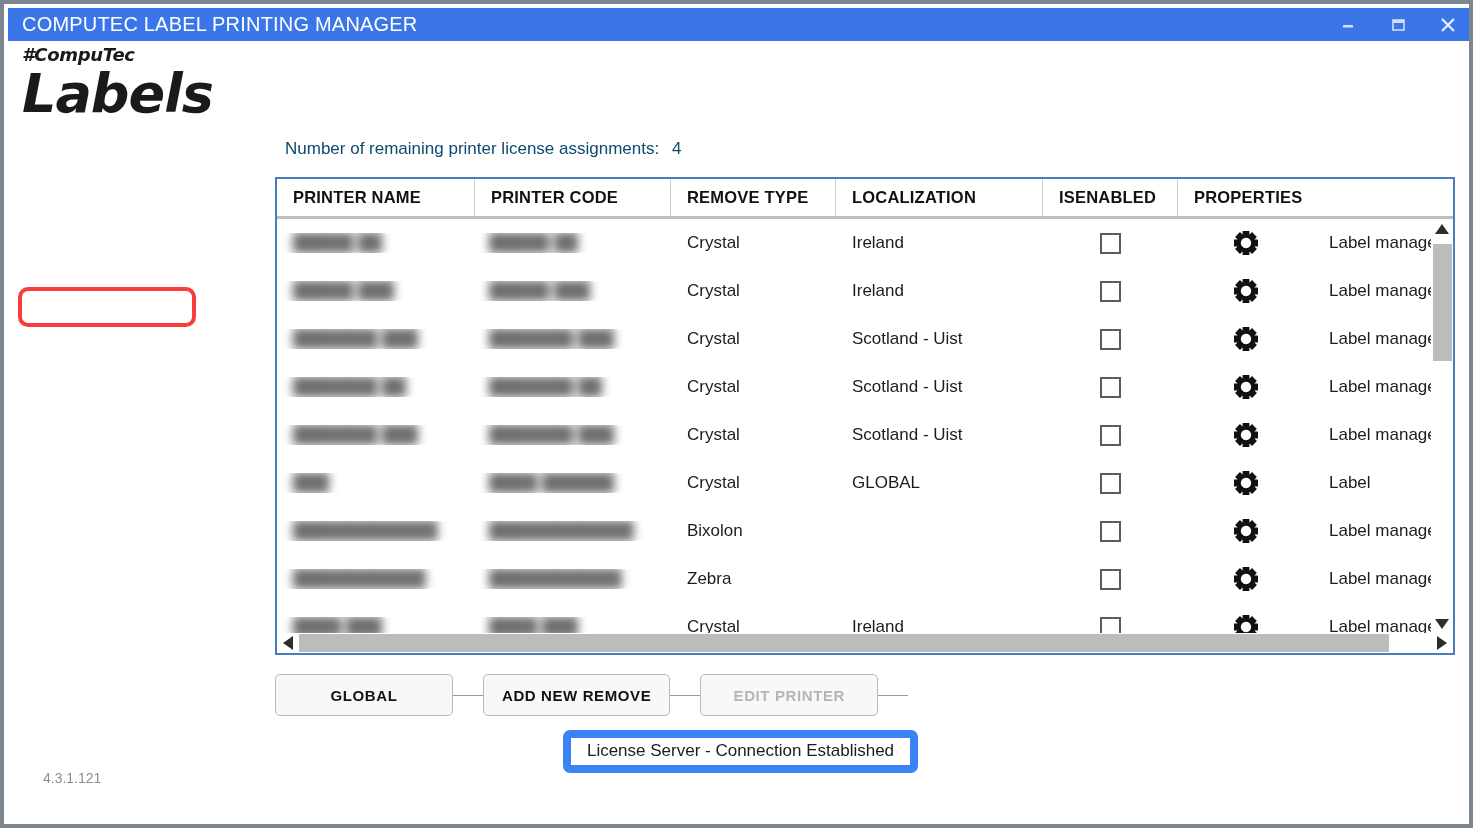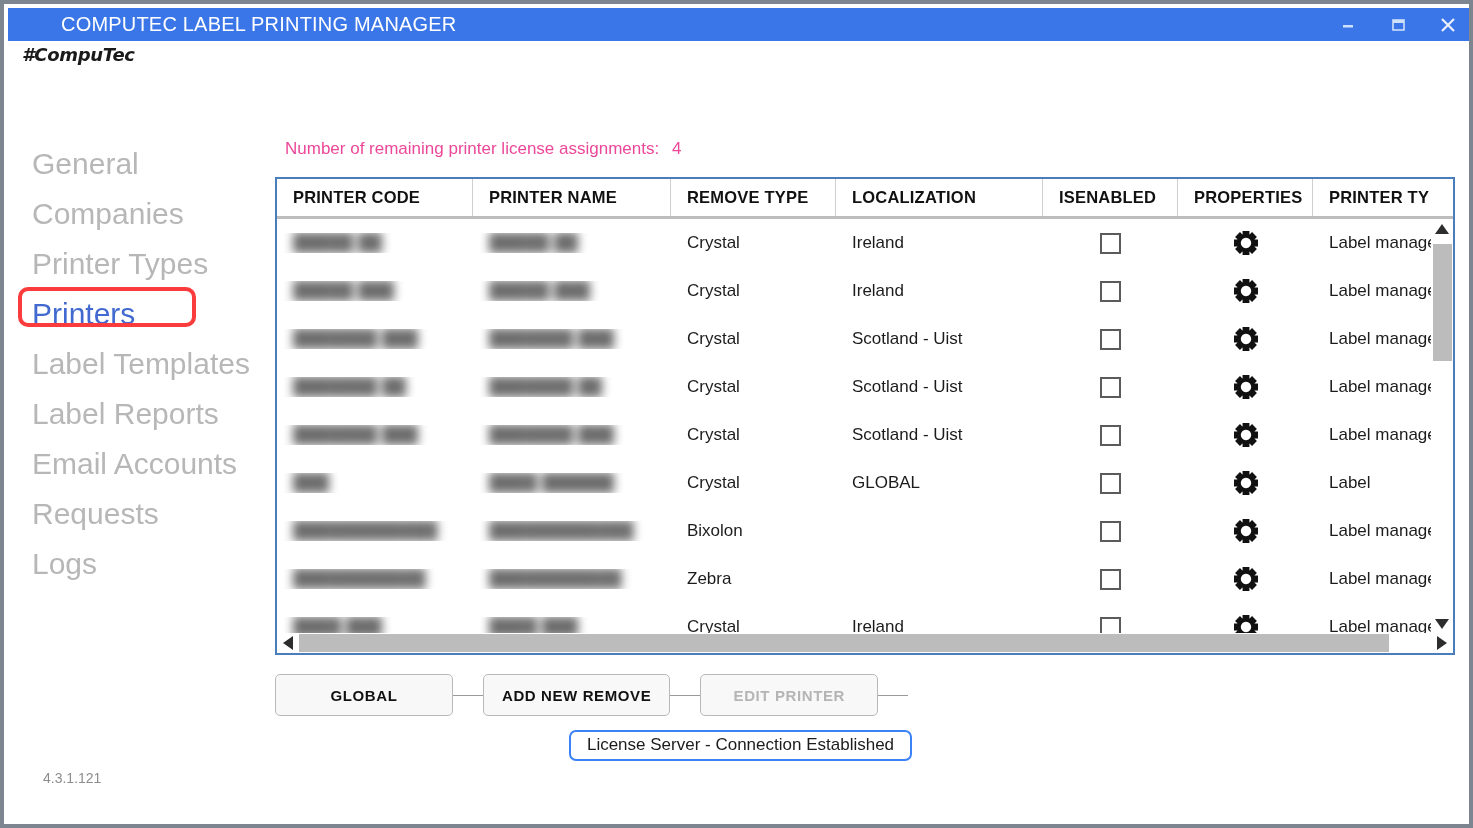--- a/index.html
+++ b/index.html
@@ -35,21 +35,20 @@
     align-items: center;
     justify-content: space-between;
   }
   .titlebar-text {
     color: #ffffff;
     font-size: 20px;
     font-weight: 400;
     letter-spacing: 0.2px;
     padding-left: 14px;
     white-space: nowrap;
-    margin-left: 39px;
   }
   .window-controls {
     display: flex;
     align-items: stretch;
     height: 33px;
   }
   .win-btn {
     width: 50px;
     display: flex;
     align-items: center;
@@ -116,21 +115,21 @@
     box-sizing: border-box;
     pointer-events: none;
   }
 
   
   .license-line {
     position: absolute;
     left: 281px;
     top: 135px;
     font-size: 17px;
-    color: #ec4899;
+    color: #0c4a6e;
     white-space: nowrap;
   }
   .license-line .count {
     margin-left: 8px;
   }
 
   
   .grid-wrap {
     position: absolute;
     left: 271px;
@@ -316,21 +315,21 @@
   
   .status-wrap {
     position: absolute;
     left: 0;
     top: 726px;
     width: 1473px;
     display: flex;
     justify-content: center;
   }
   .status-box {
-    border: 2px solid #3b82f6;
+    border: 8px solid #3b82f6;
     border-radius: 7px;
     padding: 3px 16px 4px 16px;
     background: #ffffff;
     box-sizing: border-box;
   }
   .status-text {
     font-size: 17px;
     color: #1c1c1c;
     white-space: nowrap;
   }
@@ -365,50 +364,39 @@
       <div class="win-btn">
         <svg width="20" height="20" viewBox="0 0 20 20">
           <path d="M4 4 L16 16 M16 4 L4 16" stroke="#eaf1fd" stroke-width="2.2" fill="none"></path>
         </svg>
       </div>
     </div>
   </div>
 
   <div class="brand">
     <div class="brand-top">#CompuTec</div>
+    <div class="brand-main">Labels</div>
   </div>
 
-  <div class="sidebar">
-    <div class="nav-item">General</div>
-    <div class="nav-item">Companies</div>
-    <div class="nav-item">Printer Types</div>
-    <div class="nav-item active">Printers</div>
-    <div class="nav-item">Label Templates</div>
-    <div class="nav-item">Label Reports</div>
-    <div class="nav-item">Email Accounts</div>
-    <div class="nav-item">Requests</div>
-    <div class="nav-item">Logs</div>
-  </div>
   <div class="nav-highlight"></div>
 
   <div class="license-line">
     <span>Number of remaining printer license assignments:</span>
     <span class="count">4</span>
   </div>
 
   <div class="grid-wrap">
 
     <div class="grid-header">
+      <div class="hcell" style="width:198px">PRINTER NAME</div>
       <div class="hcell" style="width:196px">PRINTER CODE</div>
-      <div class="hcell" style="width:198px">PRINTER NAME</div>
       <div class="hcell" style="width:165px">REMOVE TYPE</div>
       <div class="hcell" style="width:207px">LOCALIZATION</div>
       <div class="hcell" style="width:135px">ISENABLED</div>
       <div class="hcell" style="width:135px">PROPERTIES</div>
-      <div class="hcell" style="width:140px">PRINTER TY</div>
     </div>
 
     <div class="grid-body">
       <div id="rows-host">
           <div class="grow">
             <div class="gcell" style="width: 196px;">
               <span class="redacted">█████ ██</span>
             </div>
             <div class="gcell" style="width: 198px;">
               <span class="redacted">█████ ██</span>

